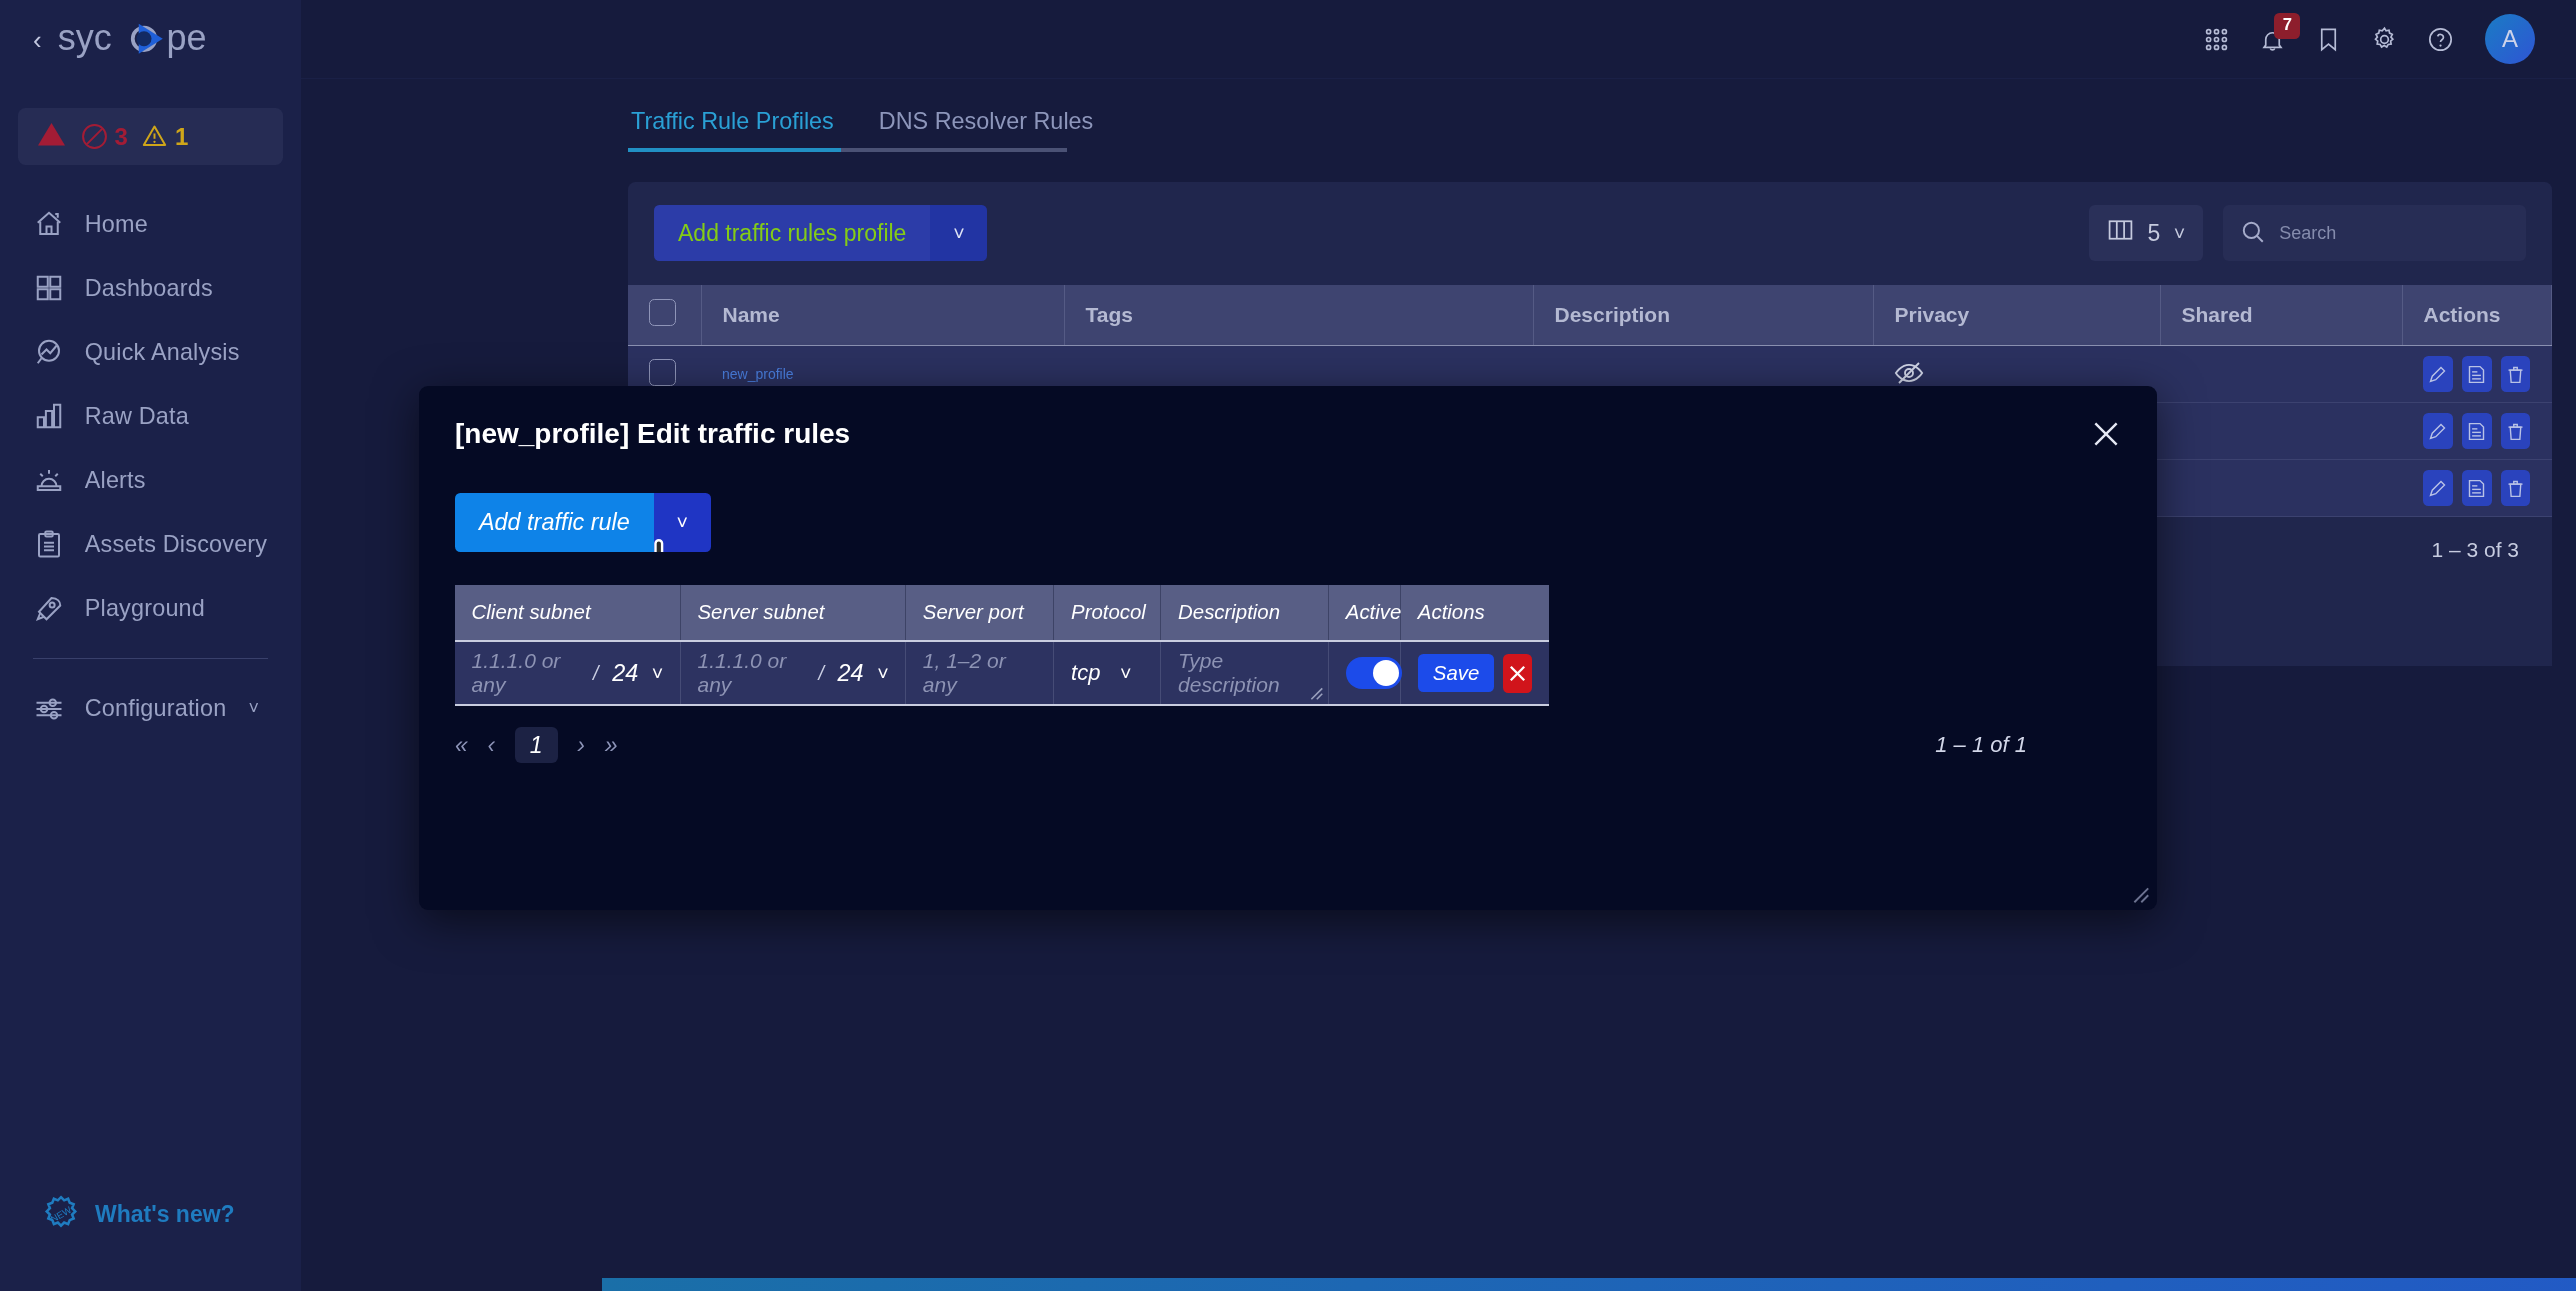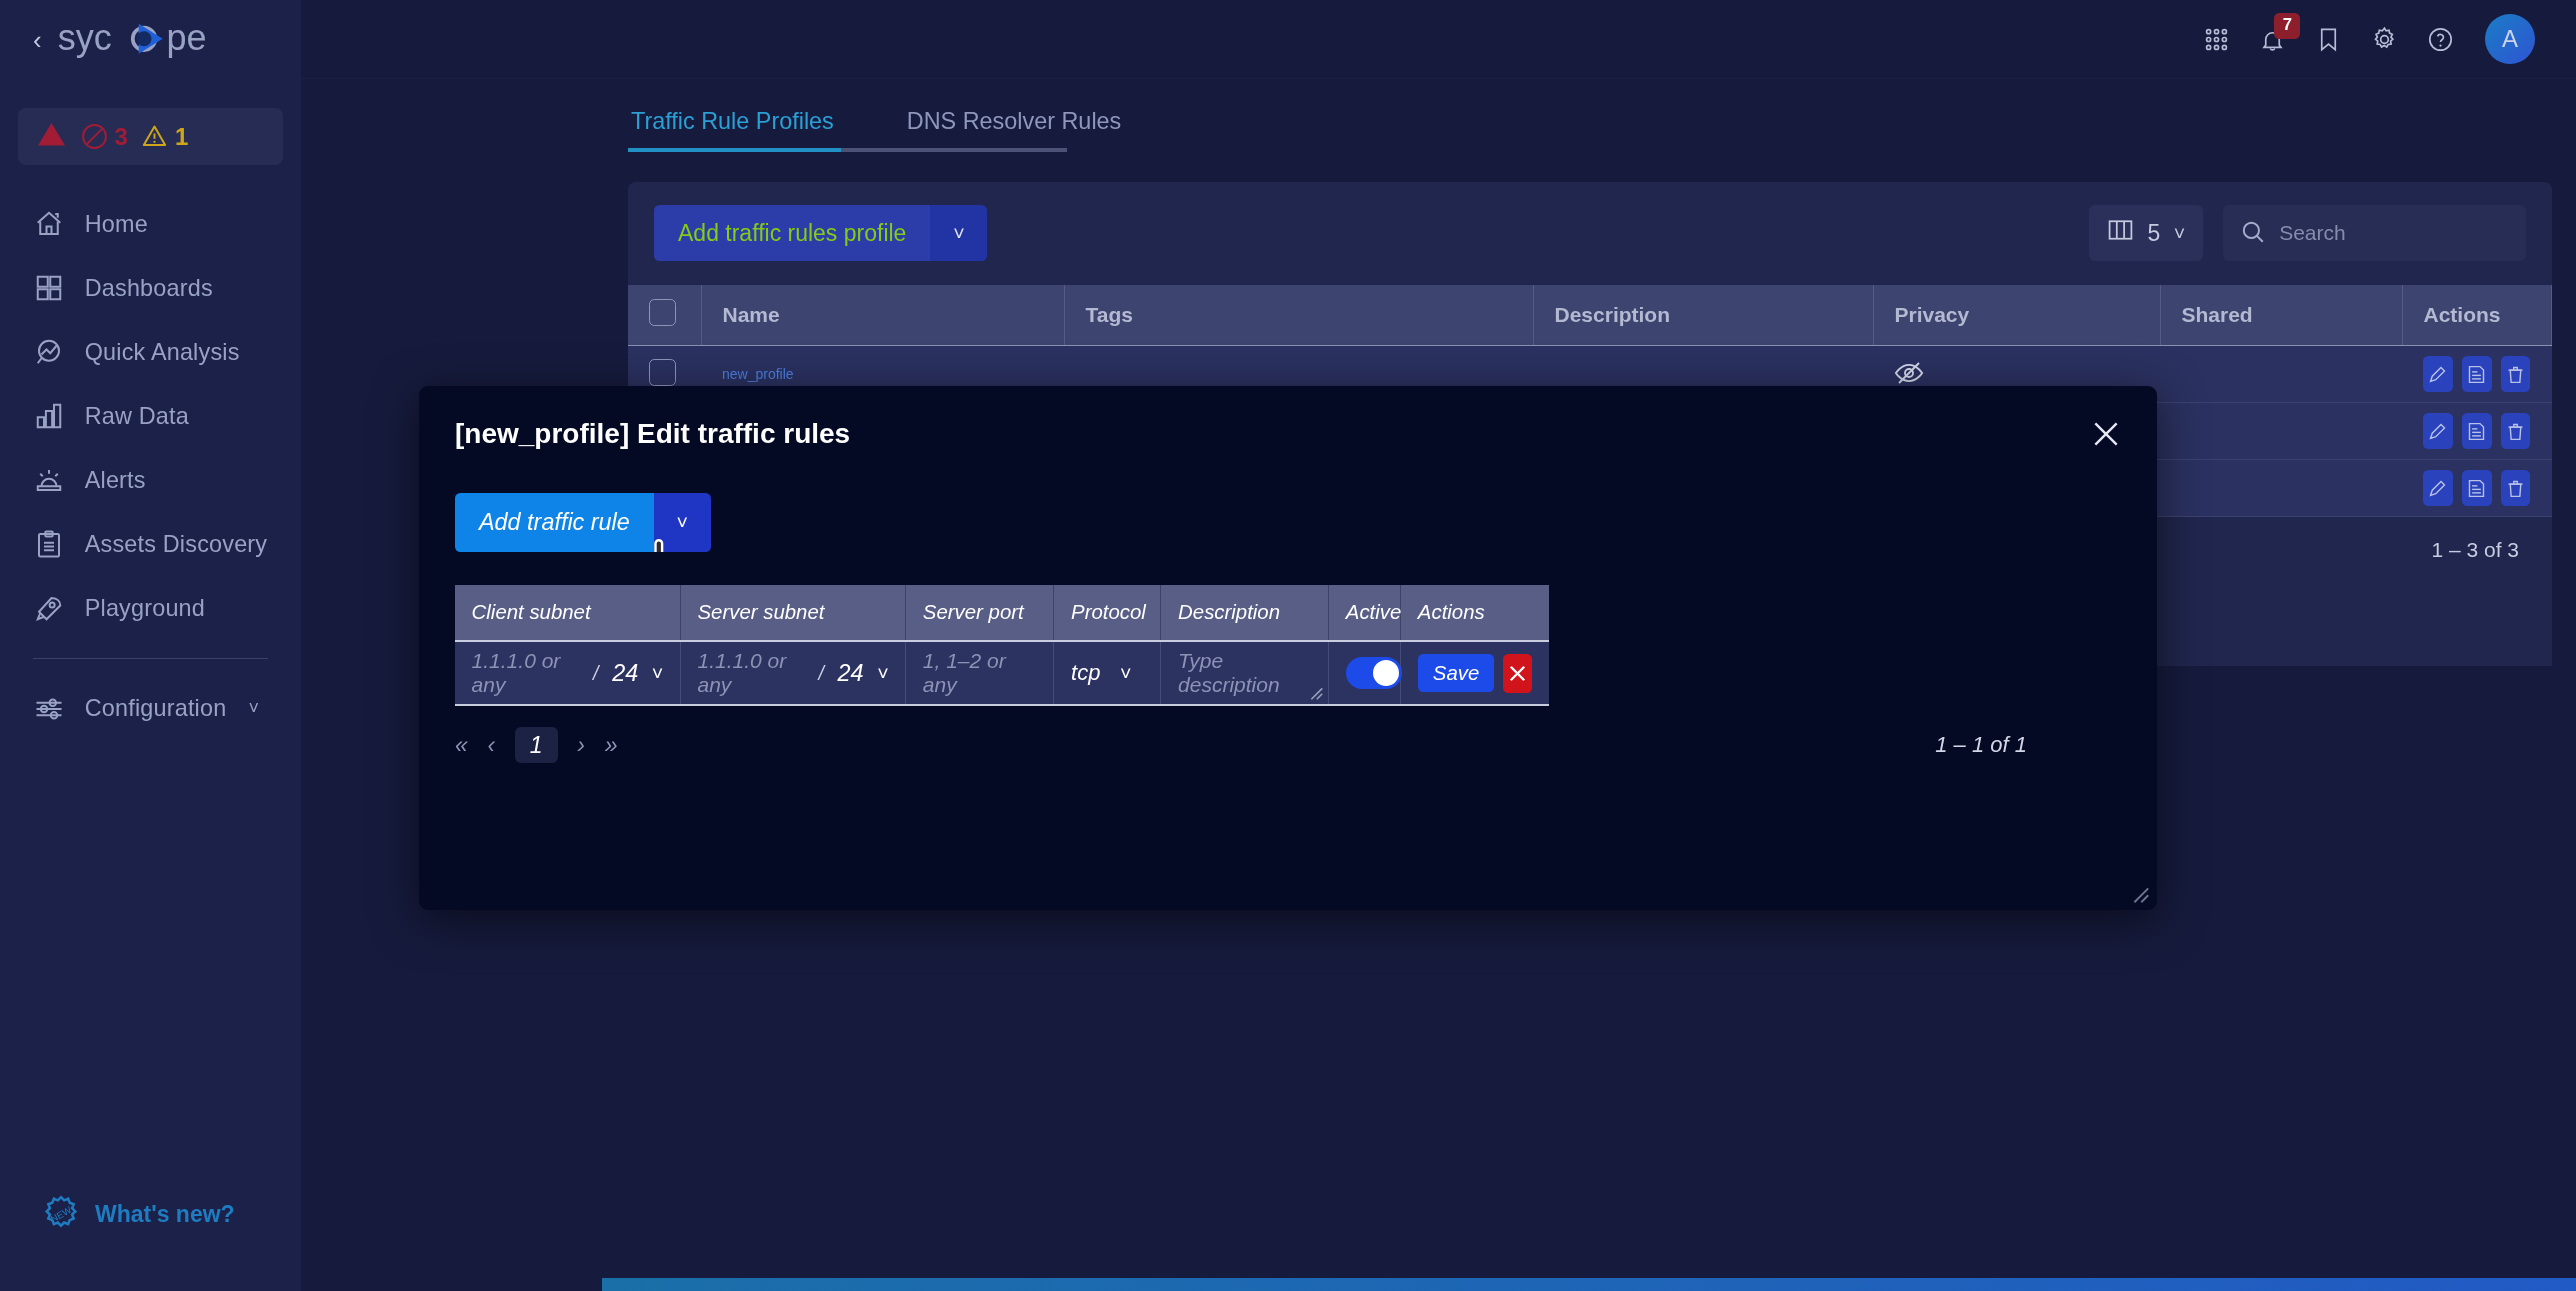--- a/index.html
+++ b/index.html
@@ -75,21 +75,21 @@
     min-width: 26px; text-align: center;
   }
   .avatar {
     width: 50px; height: 50px; border-radius: 50%;
     background: linear-gradient(135deg, #1a7cc4 0%, #2f55d4 100%);
     display: flex; align-items: center; justify-content: center;
     color: #cdd3ea; font-size: 24px; margin-left: 16.6px; cursor: pointer;
   }
 
   
-  .tabs { display: flex; padding-left: 327px; margin-top: 29px; position: relative; gap: 28px; }
+  .tabs { display: flex; padding-left: 327px; margin-top: 29px; position: relative; }
   .tab { font-size: 23.4px; padding: 0 3px 16.6px 3px; cursor: pointer; }
   .tab.active { color: #2aa0d5; }
   .tab.inactive { color: #8d96bb; margin-left: 39px; }
   .tab-underline { position: absolute; left: 327px; bottom: 0; height: 3.8px; width: 439px; background: #4b5275; }
   .tab-underline-active { position: absolute; left: 327px; bottom: 0; height: 3.8px; width: 213px; background: #2190c4; z-index: 2; }
 
   
   .panel {
     margin: 30px 24px 0 327px; background: #20264d;
     border-radius: 7.6px 7.6px 0 0; min-height: 484px;
@@ -113,21 +113,21 @@
     height: 56px; background: #2a3059; border-radius: 6px;
     display: flex; align-items: center; gap: 13.6px; padding: 0 18px; cursor: pointer;
   }
   .cols-btn span { color: #c5cade; font-size: 23px; }
   .search-box {
     width: 303px; height: 56px; background: #272d55; border-radius: 6px;
     display: flex; align-items: center; gap: 13.6px; padding: 0 16.6px;
   }
   .search-box input {
     background: transparent; border: none; outline: none;
-    color: #c5cade; font-size: 21px; font-family: "Liberation Sans", sans-serif; width: 100%;
+    color: #c5cade; font-size: 18px; font-family: "Liberation Sans", sans-serif; width: 100%;
   }
   .search-box input::placeholder { color: #858cad; }
 
   
   table.grid { width: 100%; border-collapse: collapse; table-layout: fixed; }
   table.grid th {
     background: #3e4470; color: #b4b9d2; font-size: 21px; font-weight: bold;
     text-align: left; height: 61px; padding: 0 21px;
     border-right: 0.8px solid #555b85; border-bottom: 1.5px solid #8a90b0;
   }

